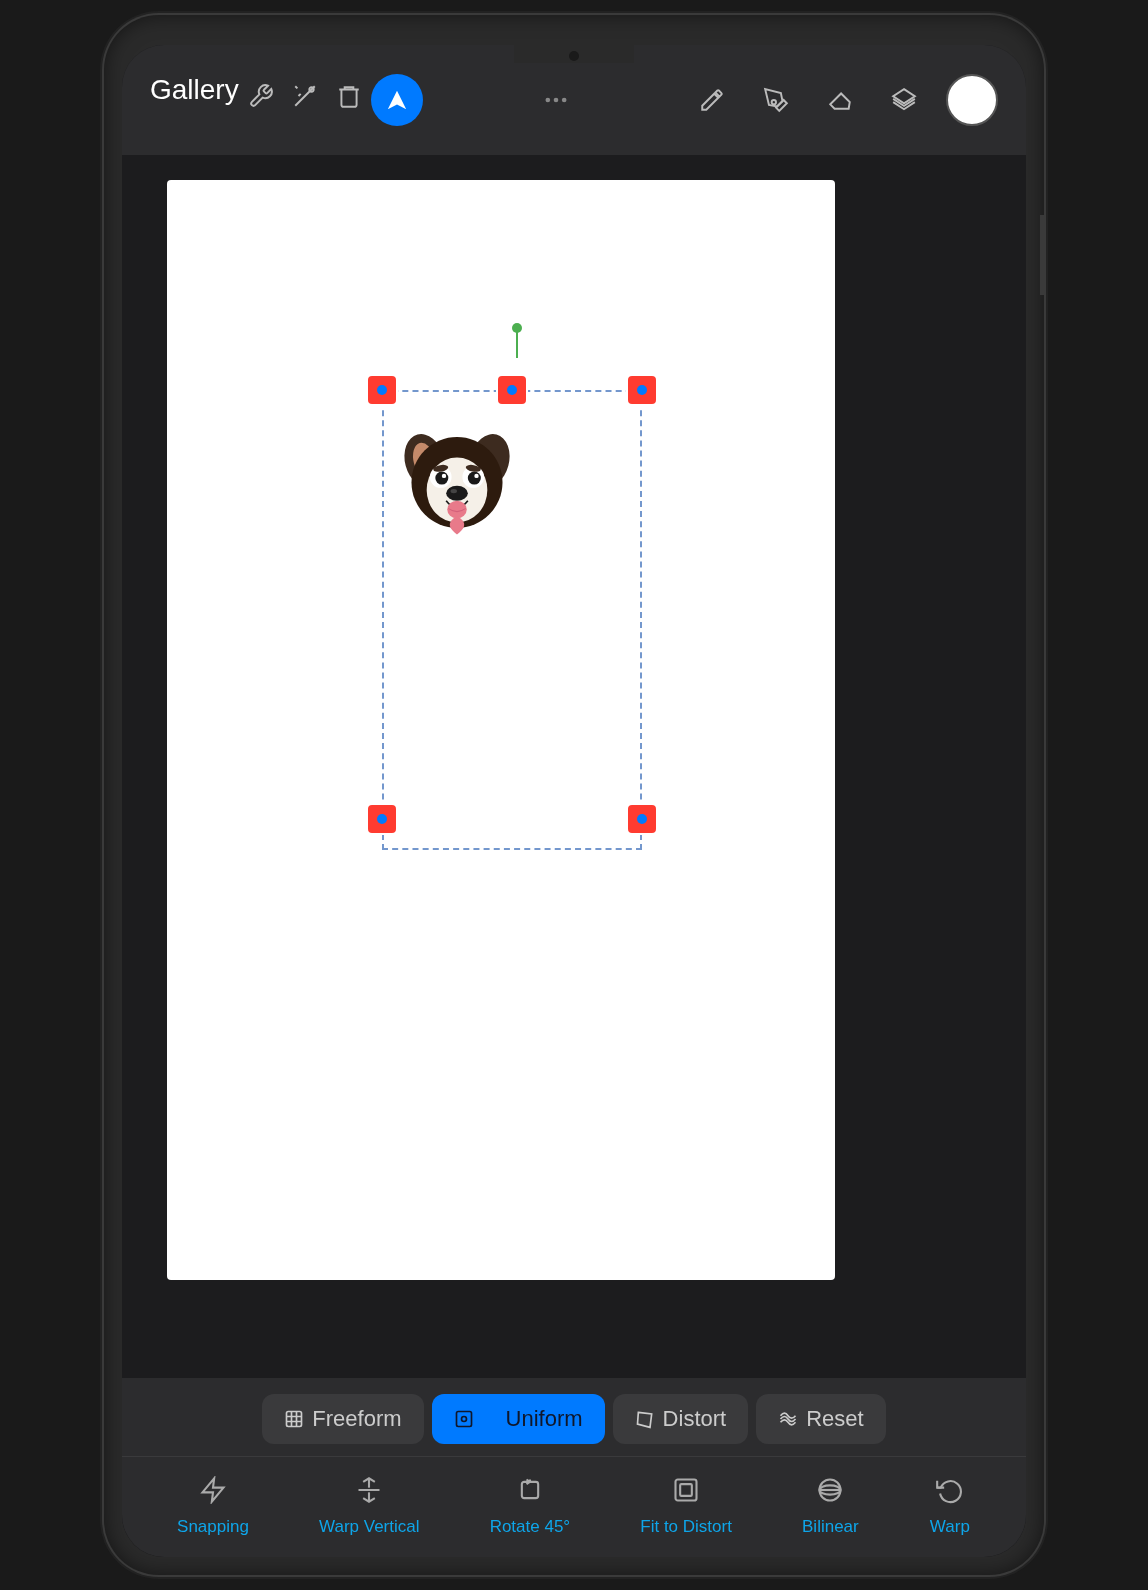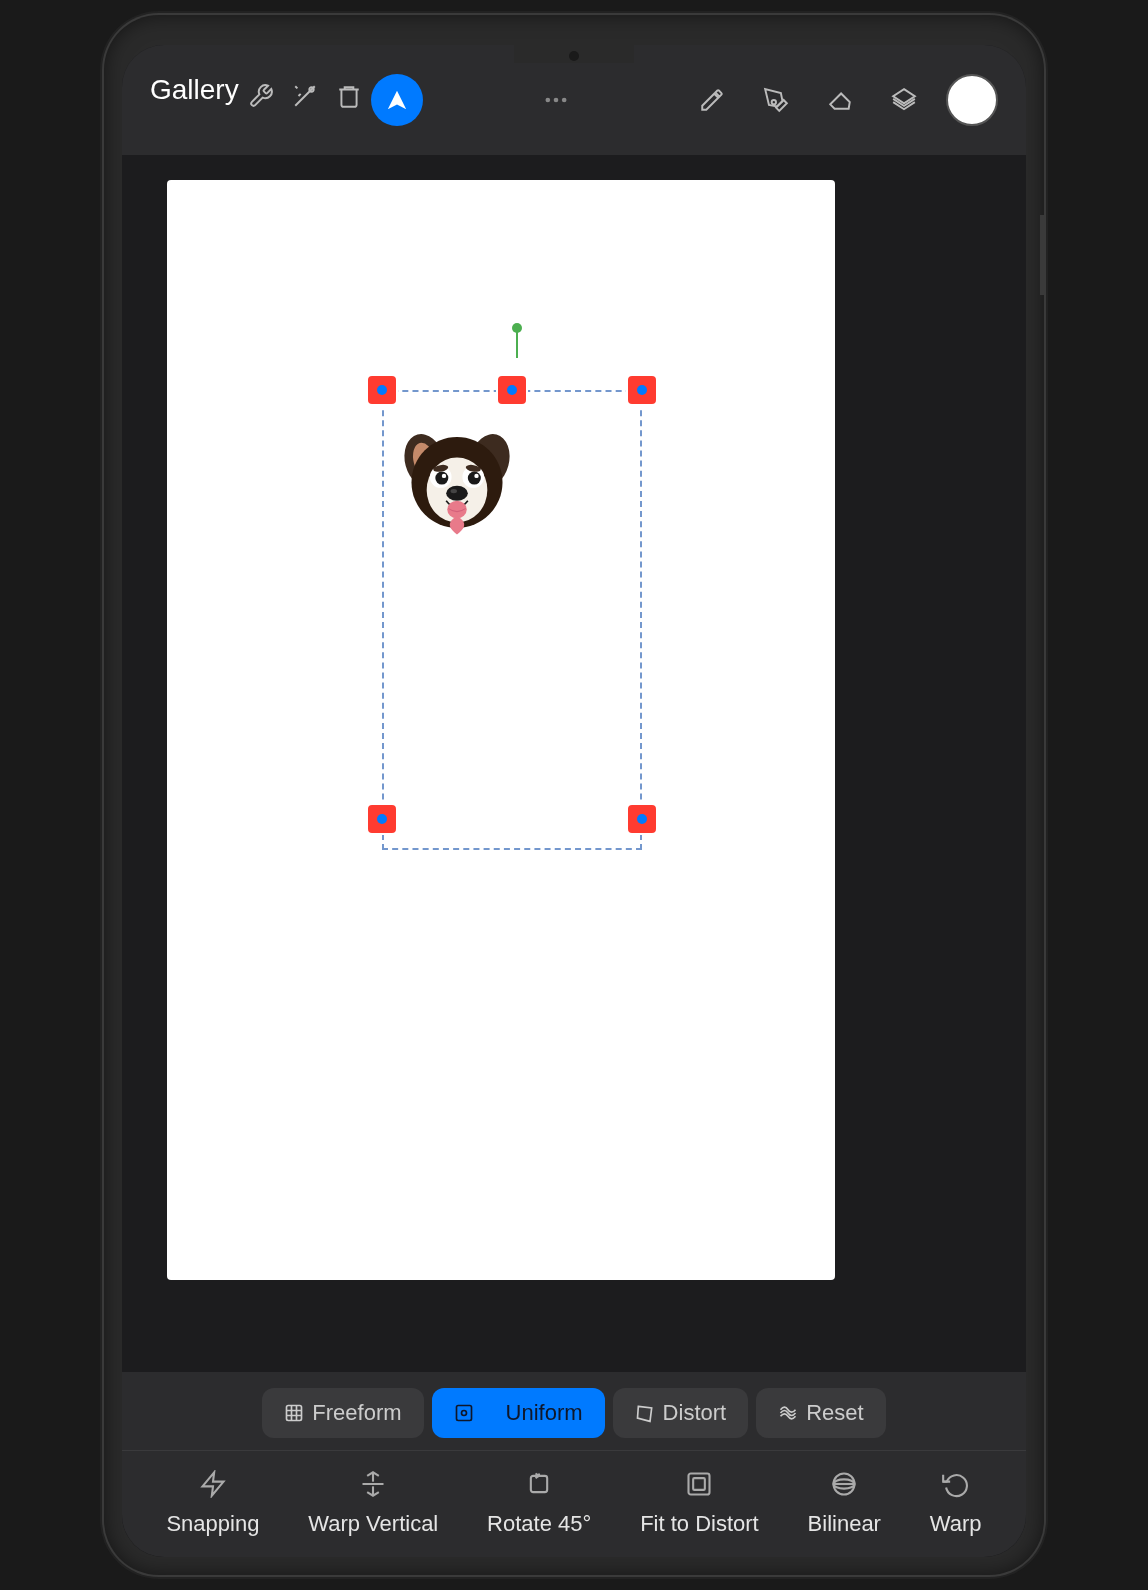--- a/index.html
+++ b/index.html
@@ -287,22 +287,22 @@
       width: 42px;
       height: 42px;
       display: flex;
       align-items: center;
       justify-content: center;
       font-size: 26px;
       color: #aaa;
     }
 
     .action-label {
-      font-size: 22px;
-      color: #e5e5e5;
+      font-size: 17px;
+      color: #0ea5e9;
       white-space: nowrap;
     }
 
     
     .notch-area {
       position: absolute;
       top: 0;
       left: 50%;
       transform: translateX(-50%);
       width: 120px;

